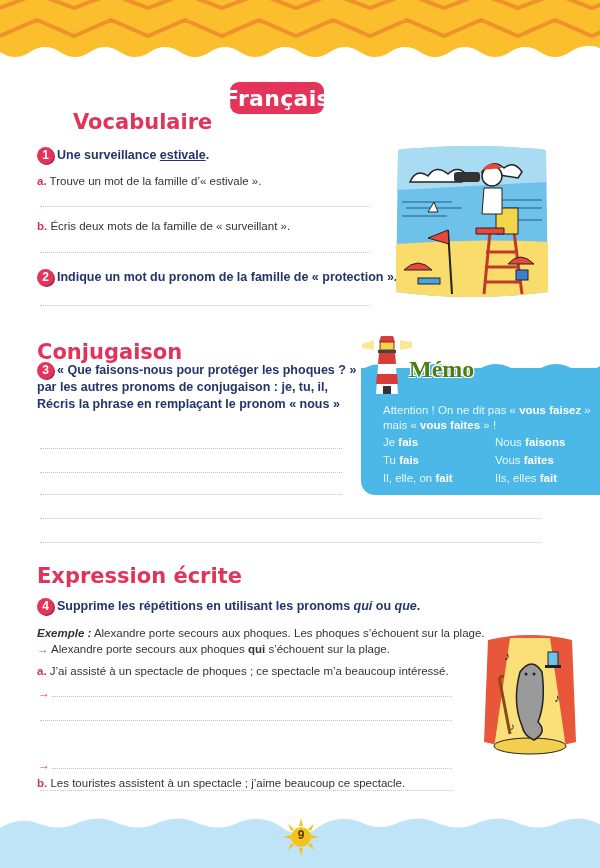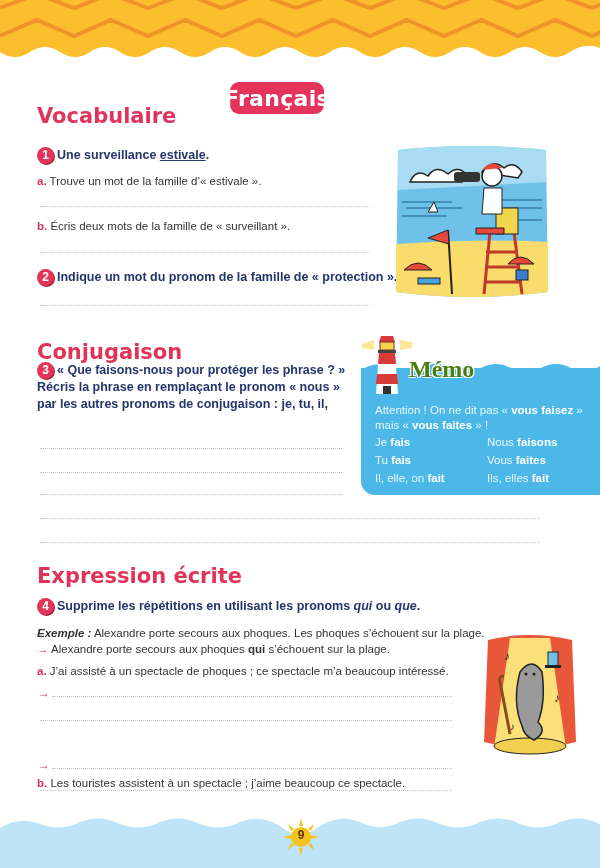--- a/index.html
+++ b/index.html
@@ -52,36 +52,36 @@
       position: absolute; left: 361px; top: 368px; width: 239px; height: 127px;
       background: #4bb8e8; border-radius: 0 0 0 14px;
     }
     .memo-wave { position: absolute; left: 361px; top: 350px; width: 239px; height: 30px; }
     .memo-title {
       position: absolute; left: 409px; top: 356px;
       color: #4d7c0f; font-size: 24px; font-weight: bold;
       font-family: Liberation Serif, serif;
       text-shadow: -1px -1px 0 #fff, 1px -1px 0 #fff, -1px 1px 0 #fff, 1px 1px 0 #fff;
     }
-    .memo-text { position: absolute; color: #e6f6ff; font-size: 11.5px; line-height: 16px; }
+    .memo-text { position: absolute; color: #e6f6ff; font-size: 11.5px; line-height: 16px; margin-left: 8px; }
     .memo-text b { color: #fff; }
     .illus { position: absolute; }
   </style>
 </head>
 <body>
 
 <svg class="top-band" viewBox="0 0 600 70" preserveAspectRatio="none">
   <path d="M0,0 H600 V48 Q585,42 570,52 Q555,62 540,52 Q525,42 510,52 Q495,62 480,52 Q465,42 450,52 Q435,62 420,52 Q405,42 390,52 Q375,62 360,52 Q345,42 330,52 Q315,62 300,52 Q285,42 270,52 Q255,62 240,52 Q225,42 210,52 Q195,62 180,52 Q165,42 150,52 Q135,62 120,52 Q105,42 90,52 Q75,62 60,52 Q45,42 30,52 Q15,62 0,52 Z" fill="#fbbf2e"></path>
   <polyline points="0,8 37,-6 74,8 111,-6 148,8 185,-6 222,8 259,-6 296,8 333,-6 370,8 407,-6 444,8 481,-6 518,8 555,-6 592,8 629,-6" fill="none" stroke="#f0922a" stroke-width="4"></polyline>
   <polyline points="0,36 37,20 74,36 111,20 148,36 185,20 222,36 259,20 296,36 333,20 370,36 407,20 444,36 481,20 518,36 555,20 592,36 629,20" fill="none" stroke="#f0922a" stroke-width="4"></polyline>
 </svg>
 
 <div class="subject-pill">Français</div>
 
-<div class="section-title" style="top:104px;">Vocabulaire</div>
+<div class="section-title" style="top:110px;margin-left:36px;">Vocabulaire</div>
 
 <div class="q" style="top:147px;">
   <span class="badge">1</span><span>Une surveillance </span><span class="u">estivale</span><span>.</span>
 </div>
 <div class="sub" style="top:173px;">
   <span class="letter">a.</span><span> Trouve un mot de la famille d’« estivale ».</span>
 </div>
 <div class="dots" style="top:206px; width:330px;"></div>
 <div class="sub" style="top:218px;">
   <span class="letter">b.</span><span> Écris deux mots de la famille de « surveillant ».</span>
@@ -124,23 +124,23 @@
   <path d="M92,46 h18 v26 h-20 Z" fill="#fff" stroke="#222"></path>
   <path d="M84,86 h28 v6 h-28 Z" fill="#e8483a" stroke="#222"></path>
   <path d="M12,128 q14,-14 28,0 Z" fill="#e8483a" stroke="#222"></path>
   <path d="M116,122 q12,-14 26,0 Z" fill="#e8483a" stroke="#222"></path>
   <rect x="124" y="128" width="12" height="10" fill="#3c7fd1" stroke="#222"></rect>
   <rect x="26" y="136" width="22" height="6" fill="#4aa3df" stroke="#222"></rect>
 </svg>
 
 <div class="section-title" style="top:316px;margin-top:24px;">Conjugaison</div>
 <div class="q" style="top:362px; width:320px;">
-  <div><span class="badge">3</span><span>« Que faisons-nous pour protéger les phrase ? »</span></div>
+  <div><span class="badge">3</span><span>« Que faisons-nous pour protéger les phoques ? »</span></div>
+  <div>par les autres pronoms de conjugaison : je, tu, il,</div>
   <div>Récris la phrase en remplaçant le pronom « nous »</div>
-  <div>par les autres pronoms de conjugaison : je, tu, il,</div>
 </div>
 <div class="dots" style="top:448px; width:302px;"></div>
 <div class="dots" style="top:472px; width:302px;"></div>
 <div class="dots" style="top:494px; width:302px;"></div>
 <div class="dots" style="top:518px; width:500px;"></div>
 <div class="dots" style="top:542px; width:500px;"></div>
 
 <svg class="memo-wave" viewBox="0 0 239 30" preserveAspectRatio="none">
   <path d="M0,30 V20 Q15,10 30,18 Q45,26 60,18 Q75,10 90,18 Q105,26 120,18 Q135,10 150,18 Q165,26 180,18 Q195,10 210,18 Q225,26 239,16 V30 Z" fill="#4bb8e8"></path>
 </svg>

